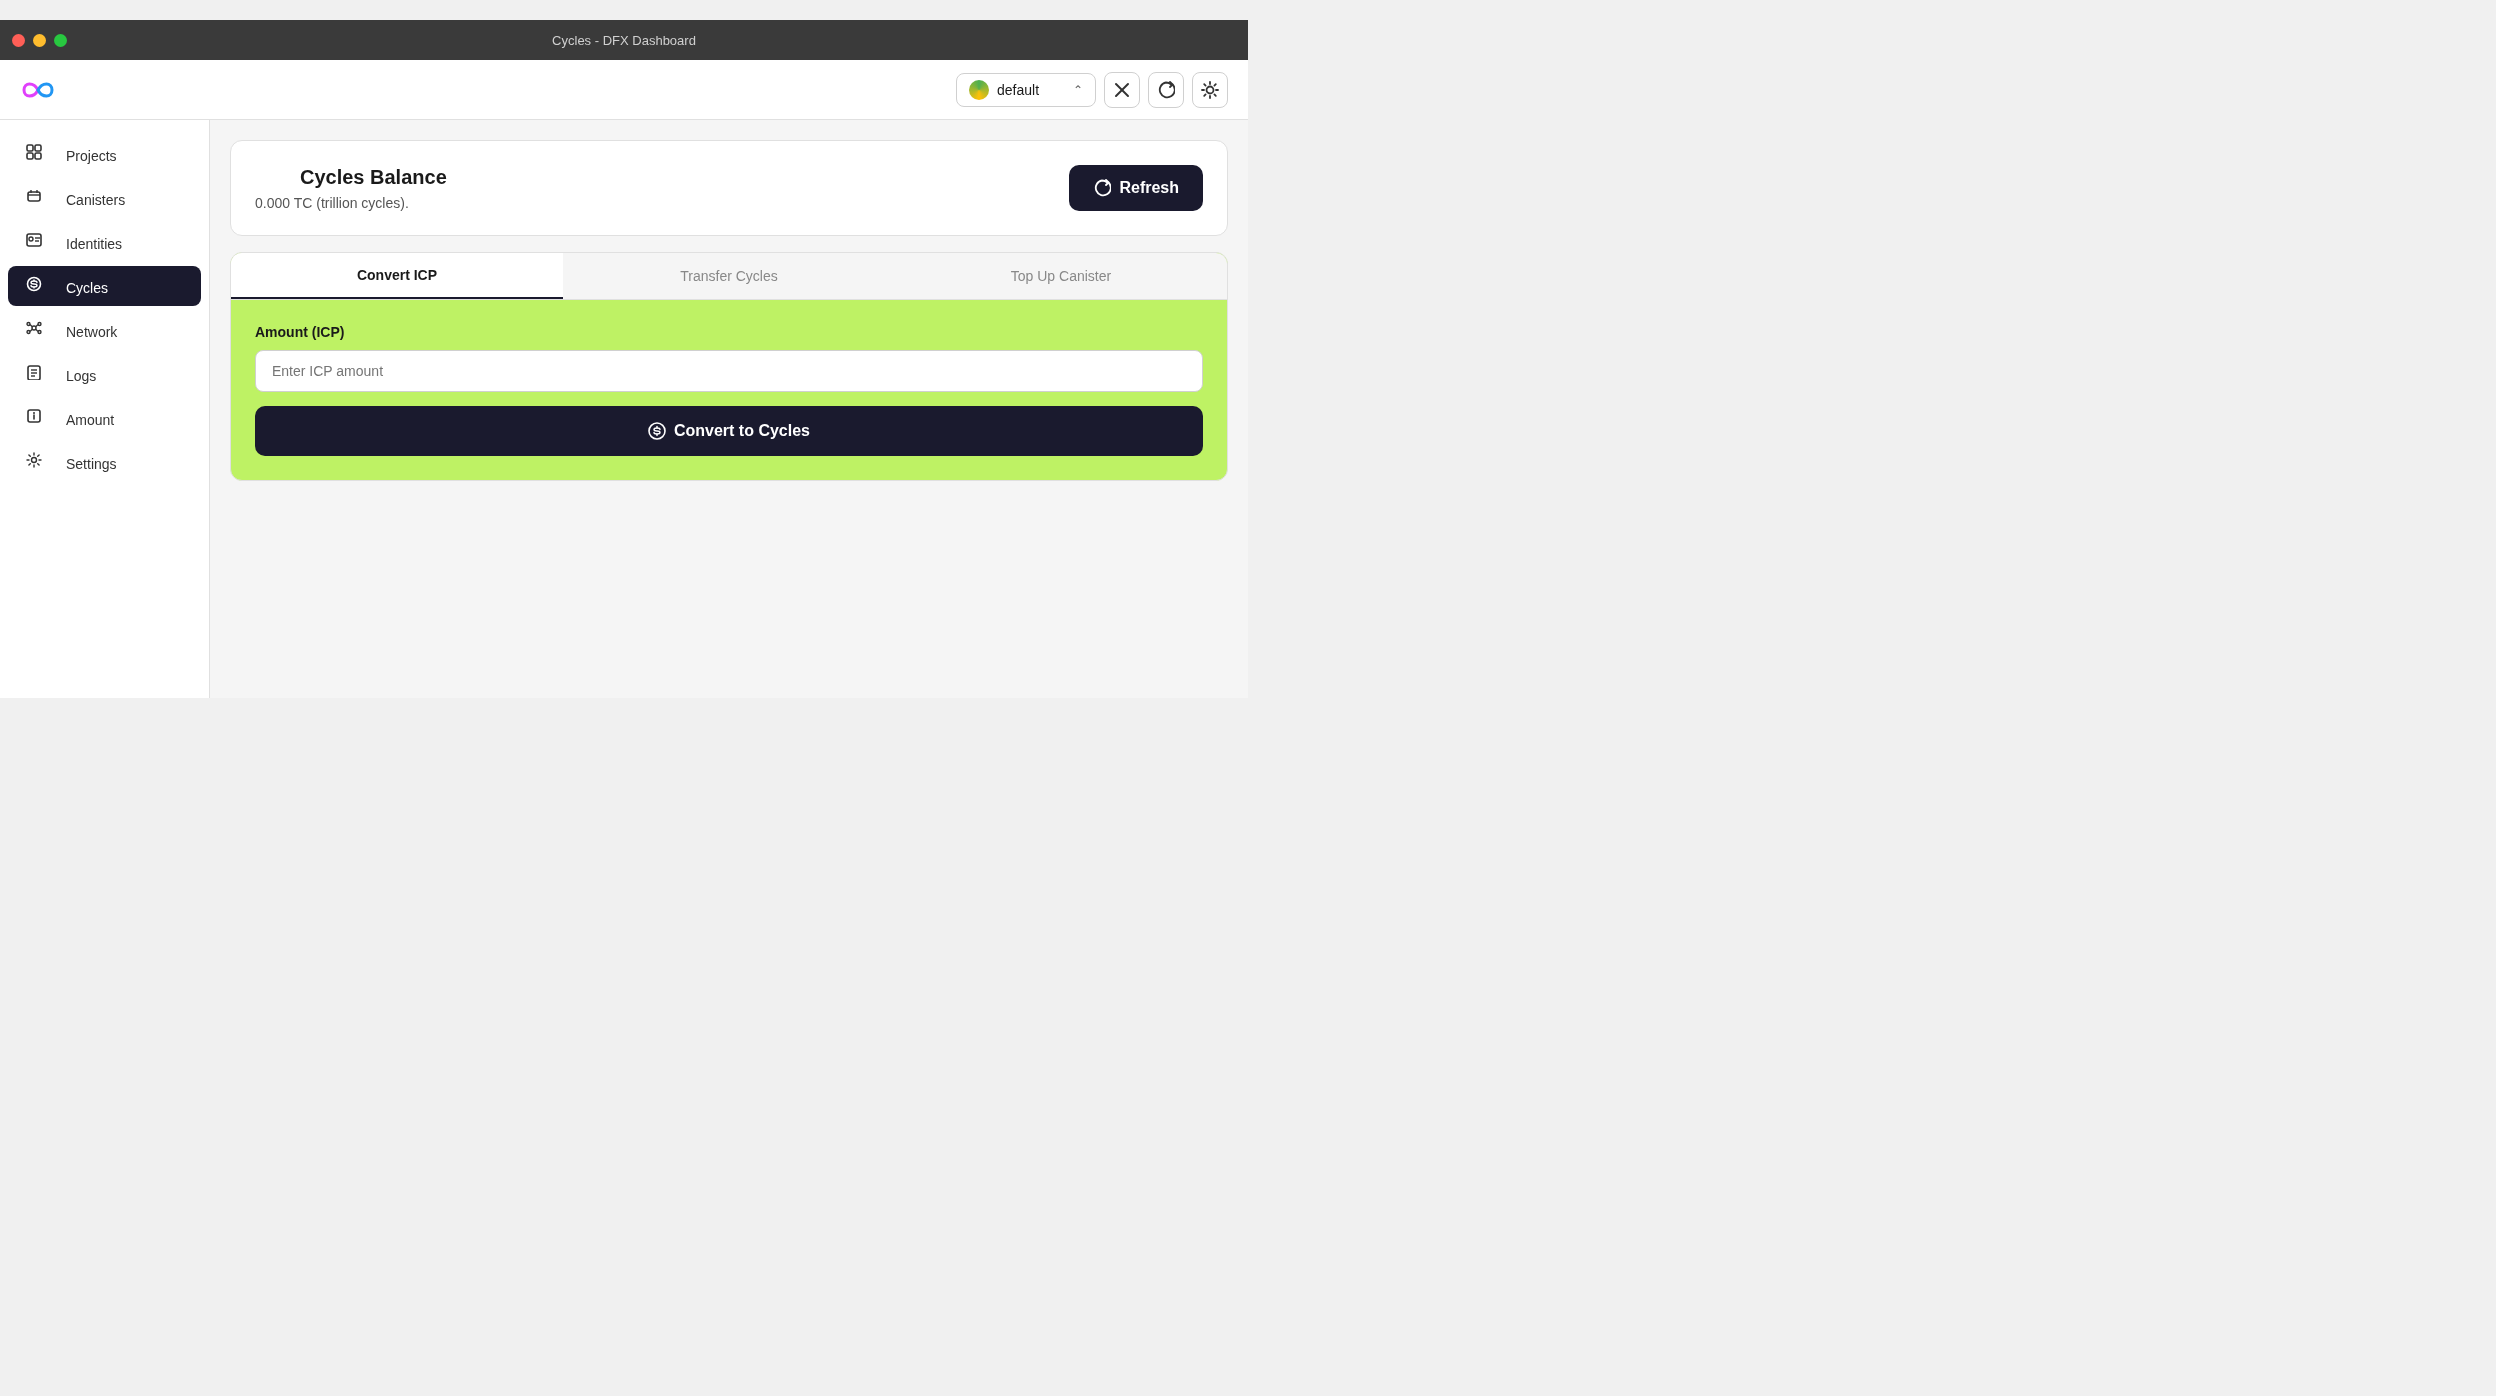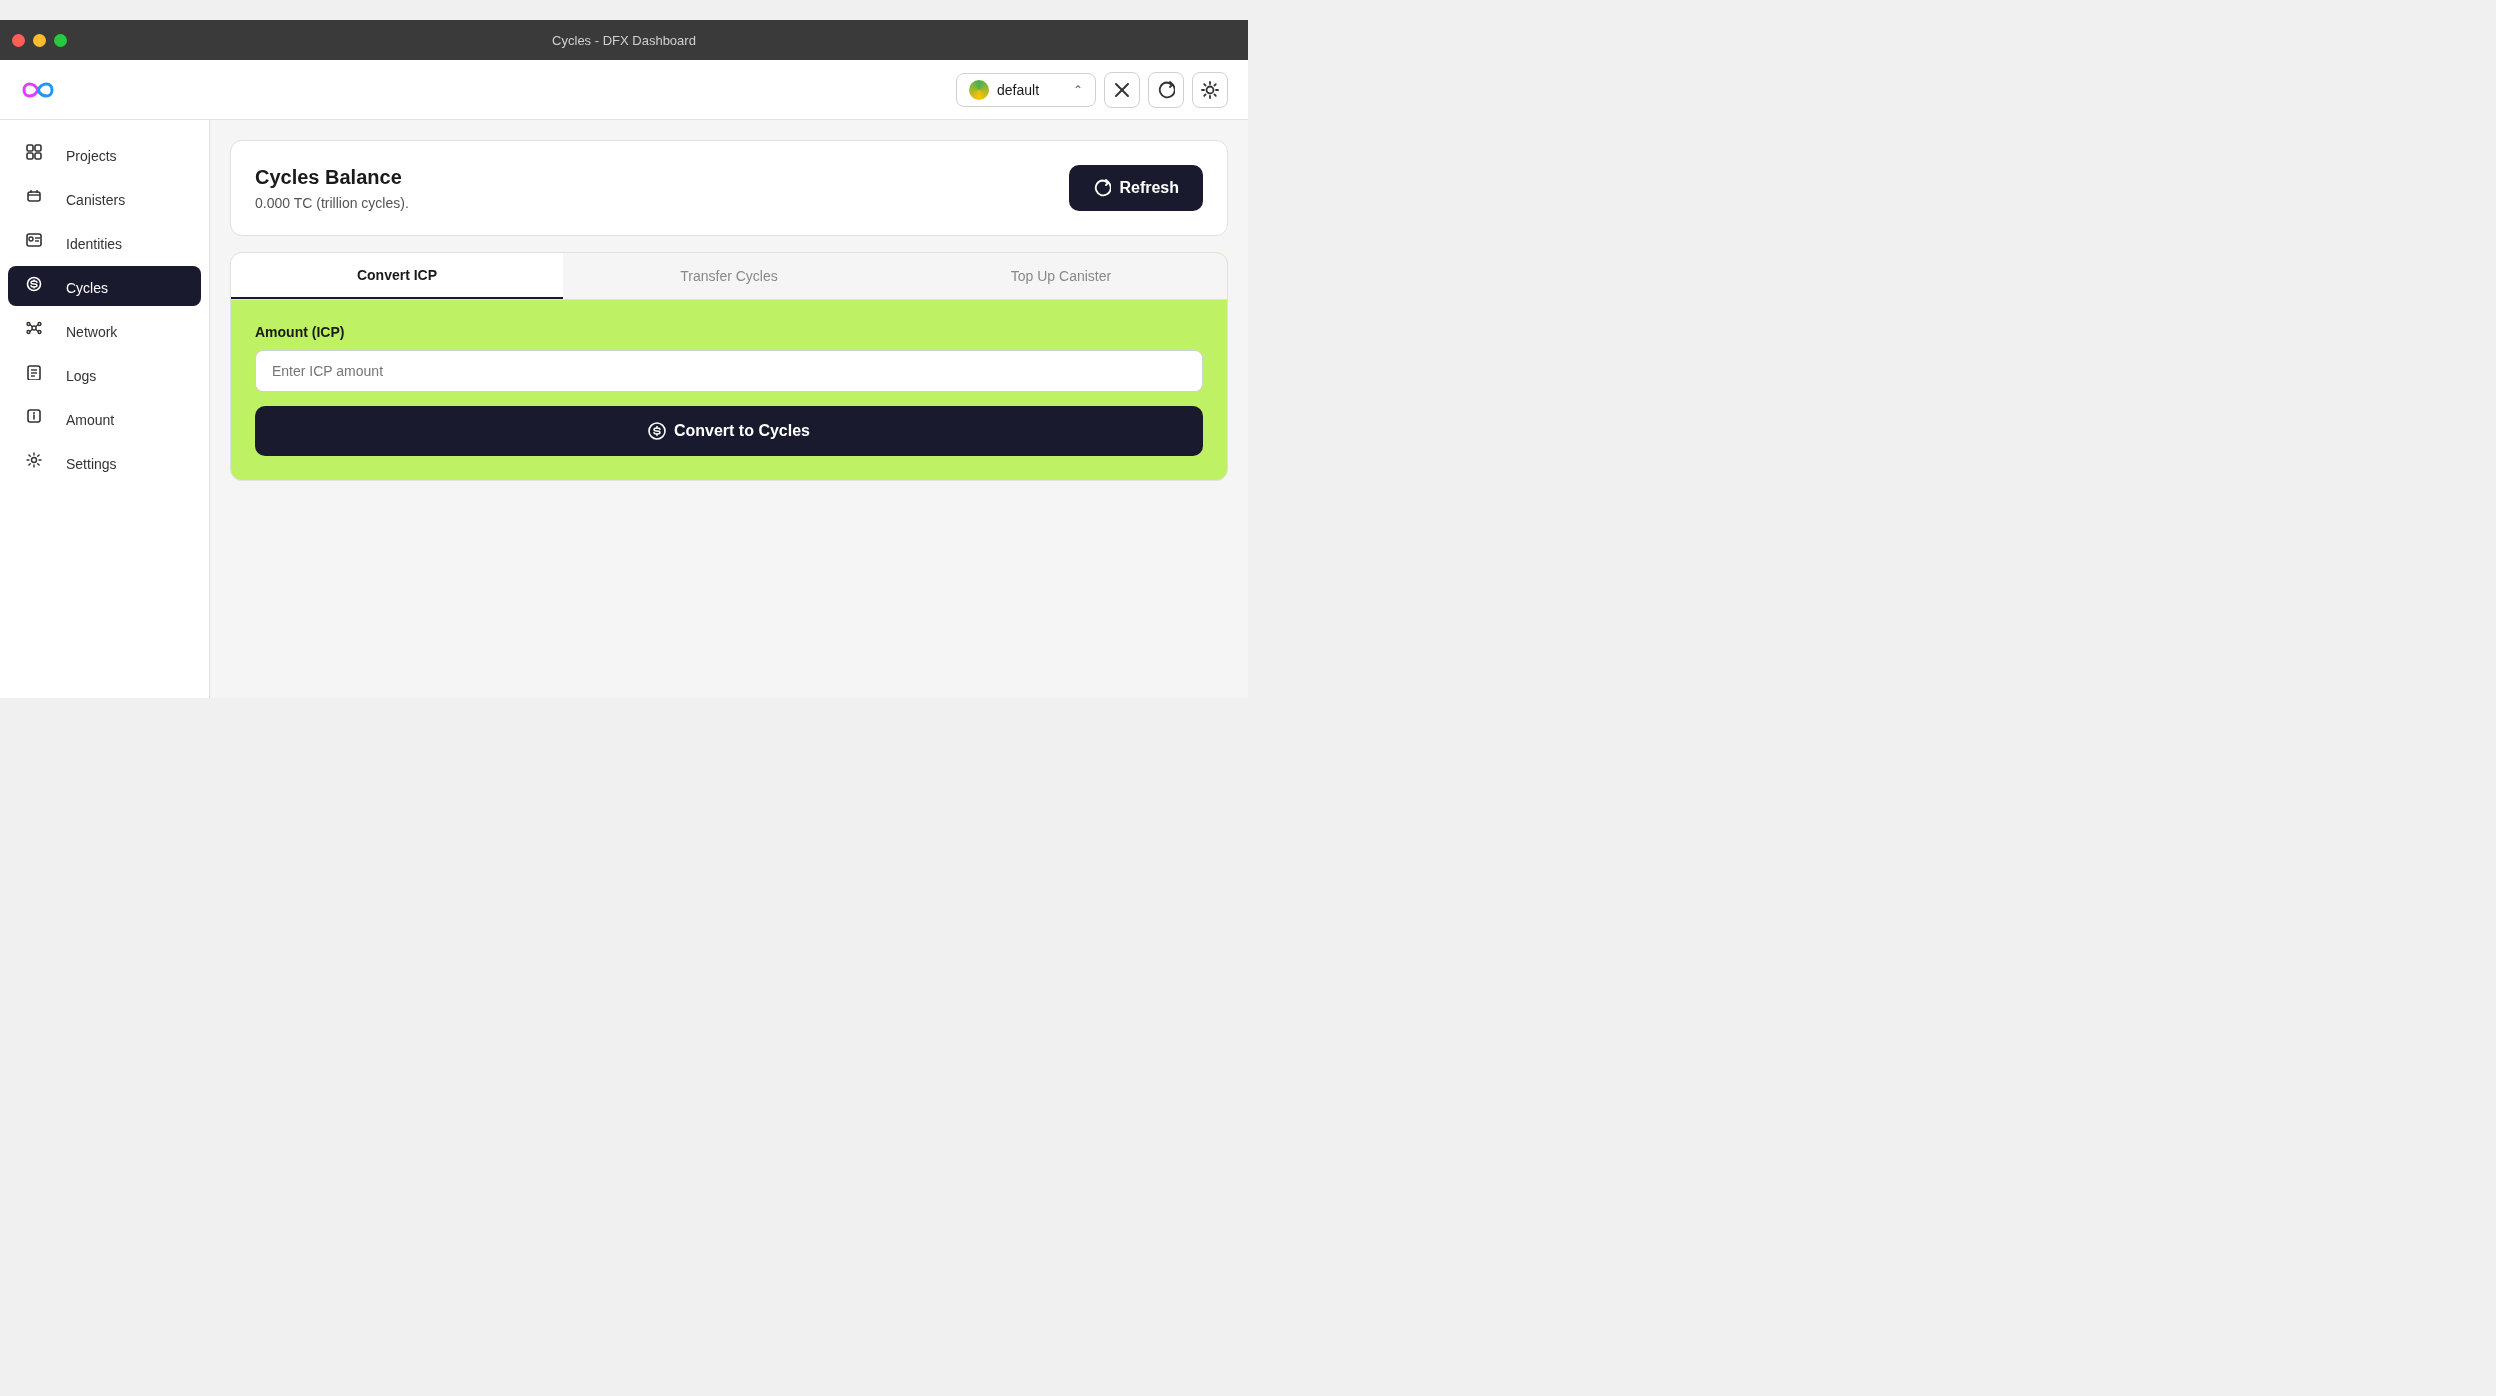--- a/index.html
+++ b/index.html
@@ -243,20 +243,21 @@
       margin-bottom: 16px;
     }
 
     .balance-info {}
 
     .balance-title {
       font-size: 20px;
       font-weight: 700;
       color: #1a1a1a;
       margin-bottom: 6px;
+      margin-left: 45px;
     }
 
     .balance-value {
       font-size: 14px;
       color: #555;
     }
 
     .refresh-btn {
       display: flex;
       align-items: center;

